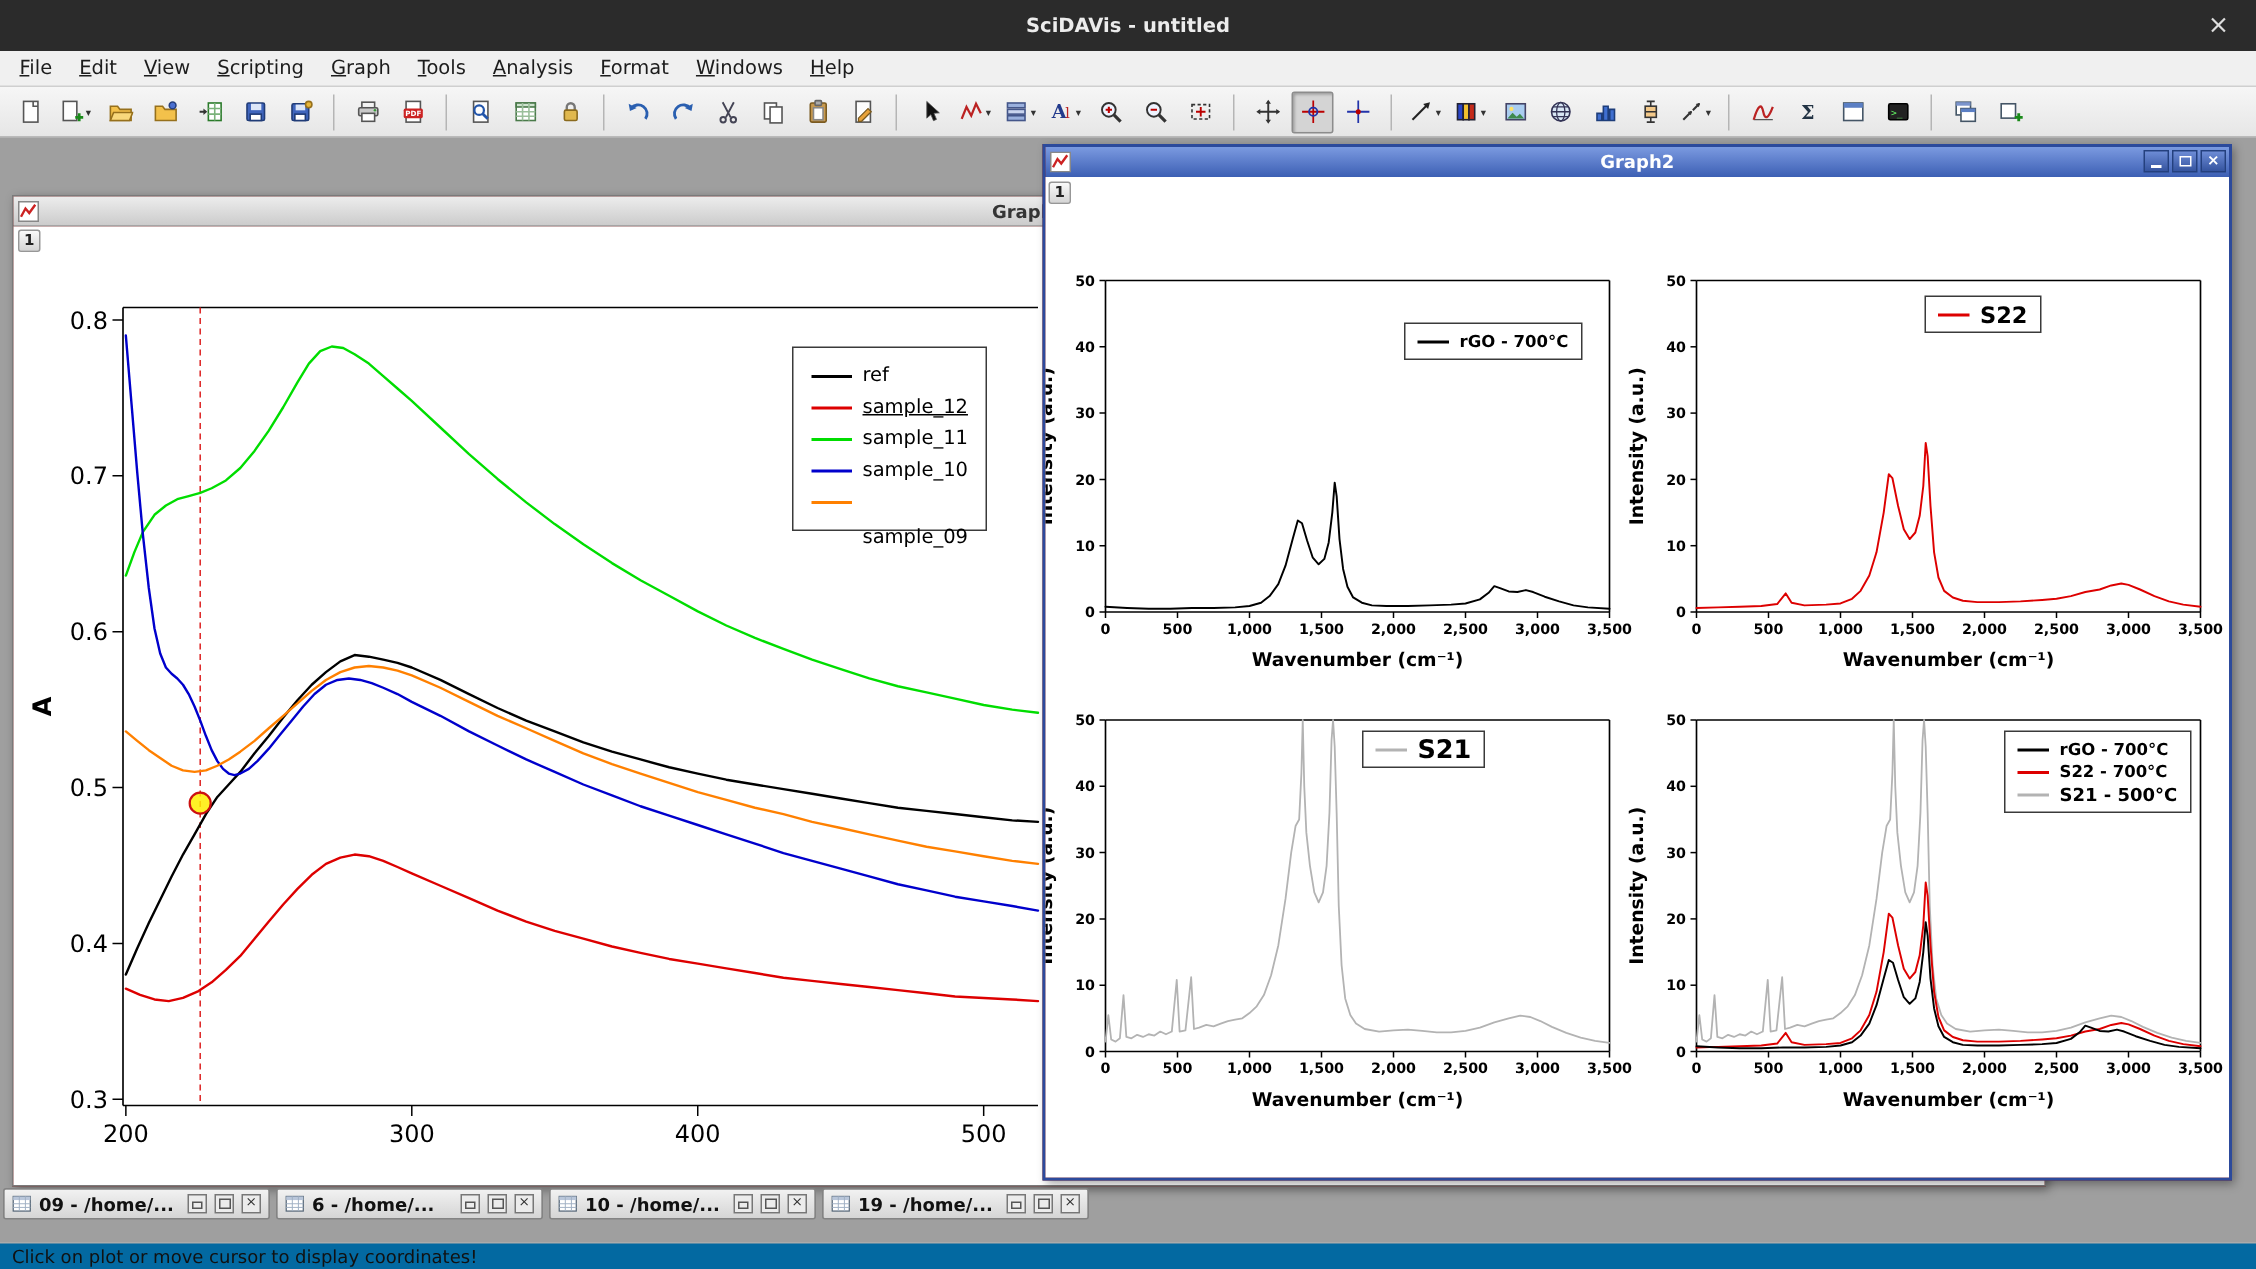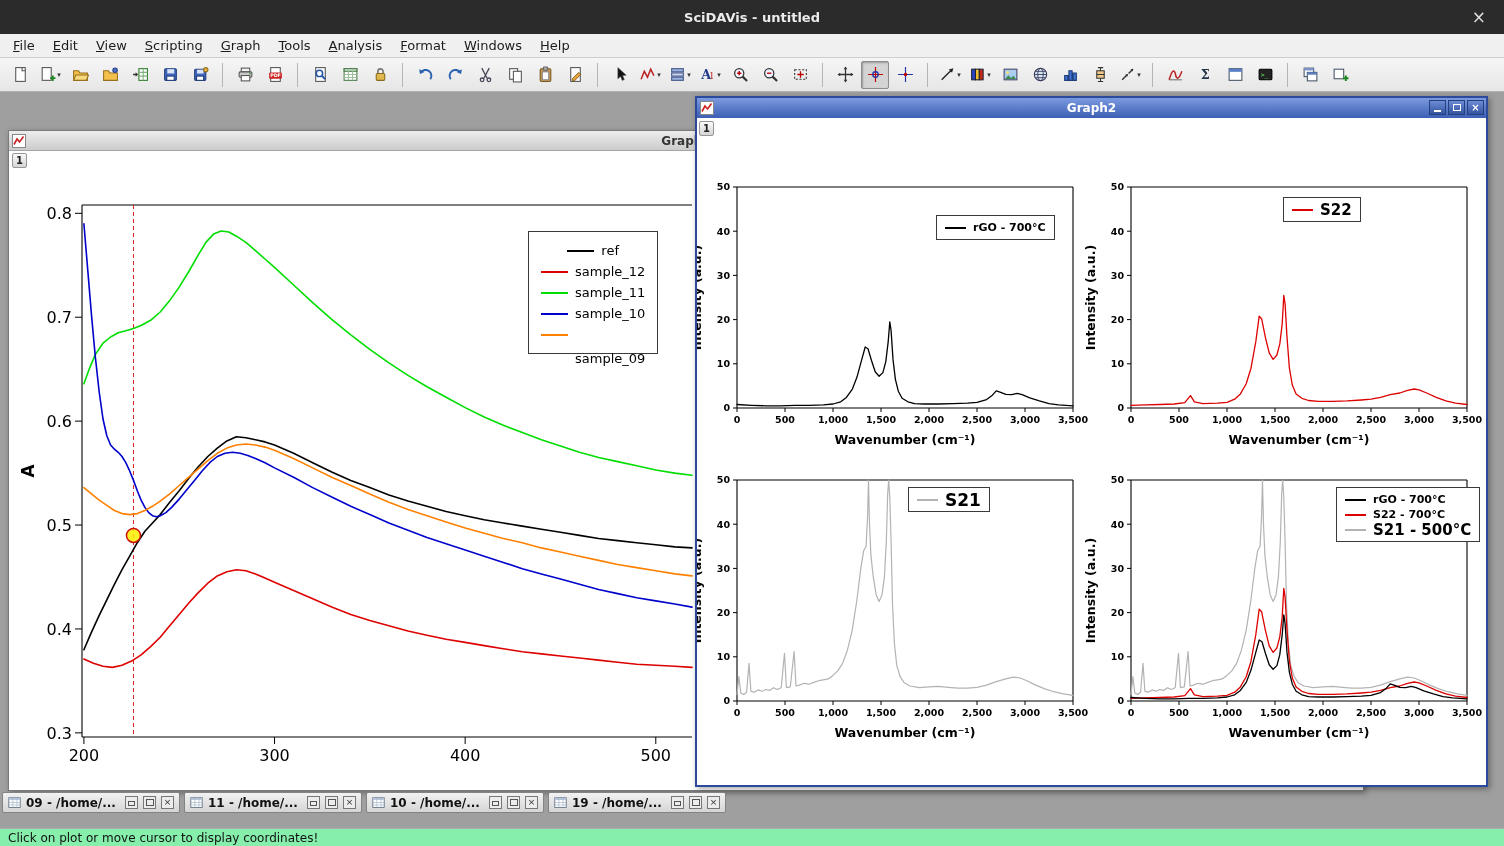--- a/index.html
+++ b/index.html
@@ -43,21 +43,21 @@
   .leg-line{display:inline-block;height:2px;flex:0 0 auto}
   .leg-text{color:#000}
 
   .taskbar{position:absolute;left:0;top:792px;width:1504px;height:22px;display:flex;gap:4px;padding-left:2px;z-index:5}
   .task-tab{width:178px;height:21px;display:flex;align-items:center;gap:5px;padding:0 5px;background:linear-gradient(#f2f2f2,#d5d5d5);border:1px solid #838383;border-radius:2px}
   .tab-label{font-size:12px;font-weight:bold;color:#111;flex:1;white-space:nowrap;overflow:hidden}
   .tab-ctl{width:13px;height:13px;border:1px solid #777;background:#ececec;display:flex;align-items:center;justify-content:center;font-size:9px;line-height:1;color:#333;flex:0 0 13px}
   .t-restore{width:7px;height:5px;border:1px solid #555;margin-top:2px}
   .t-max{width:8px;height:7px;border:1px solid #555}
 
-  .statusbar{position:absolute;left:0;top:828px;width:1504px;height:18px;background:#86efac;border-top:1px solid #ababab;display:flex;align-items:center;padding-left:8px;font-size:12px;color:#111}
+  .statusbar{position:absolute;left:0;top:828px;width:1504px;height:18px;background:#0369a1;border-top:1px solid #ababab;display:flex;align-items:center;padding-left:8px;font-size:12px;color:#111}
 </style>
 </head>
 <body>
 
 <div class="titlebar">
   <span class="app-title">SciDAVis - untitled</span>
   <span class="app-close">×</span>
 </div>
 
 <div class="menubar">
@@ -479,25 +479,25 @@
               <line x1="51.46875" y1="0" x2="51.46875" y2="532" stroke="#dd2222" stroke-width="1" stroke-dasharray="4 3"></line>
               <polyline points="1.9,444.7 9.5,427.1 17.2,410.4 24.8,394.8 32.4,379.3 40.0,364.7 47.7,351.2 55.3,337.7 62.9,326.3 70.5,318.0 78.2,309.6 87.7,297.2 97.2,285.7 106.8,273.3 116.3,261.8 125.8,251.5 135.3,243.1 144.9,235.9 154.4,231.7 163.9,232.8 173.5,234.8 183.0,236.9 192.5,240.0 211.6,248.3 230.7,257.7 249.7,267.0 268.8,275.4 287.8,282.6 306.9,289.9 326.0,296.1 345.0,301.3 364.1,306.5 383.2,310.7 402.2,314.8 421.3,318.0 440.3,321.1 459.4,324.2 478.5,327.3 497.5,330.4 516.6,333.5 535.7,335.6 554.7,337.7 573.8,339.8 592.8,341.9 610.0,342.9" fill="none" stroke="#000000" stroke-width="1.6" stroke-linejoin="round" stroke-linecap="round"></polyline>
               <polyline points="1.9,454.1 11.4,458.2 21.0,461.3 30.5,462.4 40.0,460.3 49.6,456.1 59.1,449.9 68.6,441.6 78.2,432.3 87.7,420.8 97.2,409.4 106.8,398.0 116.3,387.6 125.8,378.2 135.3,370.9 144.9,366.8 154.4,364.7 163.9,365.8 173.5,368.9 183.0,373.0 192.5,377.2 211.6,385.5 230.7,393.8 249.7,402.1 268.8,409.4 287.8,415.6 306.9,420.8 326.0,426.0 345.0,430.2 364.1,434.3 383.2,437.4 402.2,440.6 421.3,443.7 440.3,446.8 459.4,448.9 478.5,451.0 497.5,453.0 516.6,455.1 535.7,457.2 554.7,459.3 573.8,460.3 592.8,461.3 610.0,462.4" fill="none" stroke="#dd0000" stroke-width="1.6" stroke-linejoin="round" stroke-linecap="round"></polyline>
               <polyline points="1.9,178.7 7.6,163.1 13.3,149.6 21.0,138.2 28.6,132.0 36.2,127.8 43.8,125.7 51.5,123.6 59.1,120.5 68.6,115.3 78.2,107.0 87.7,95.6 97.2,82.1 106.8,66.5 116.3,49.9 123.9,37.4 131.5,29.1 139.2,26.0 146.8,27.0 154.4,31.2 163.9,37.4 173.5,45.7 183.0,54.0 192.5,62.3 211.6,80.0 230.7,97.7 249.7,114.3 268.8,129.9 287.8,144.4 306.9,157.9 326.0,170.4 345.0,181.8 364.1,192.2 383.2,202.6 402.2,212.0 421.3,220.3 440.3,227.6 459.4,234.8 478.5,241.1 497.5,247.3 516.6,252.5 535.7,256.6 554.7,260.8 573.8,265.0 592.8,268.1 610.0,270.2" fill="none" stroke="#00dd00" stroke-width="1.6" stroke-linejoin="round" stroke-linecap="round"></polyline>
               <polyline points="1.9,18.7 5.7,64.4 9.5,110.1 13.3,151.7 17.2,187.0 21.0,214.0 24.8,230.7 28.6,240.0 32.4,244.2 36.2,247.3 40.0,251.5 43.8,257.7 47.7,266.0 51.5,275.4 55.3,285.7 59.1,295.1 62.9,302.4 66.7,307.6 70.5,310.7 74.3,311.7 78.2,310.7 83.9,307.6 89.6,302.4 97.2,294.1 104.8,284.7 112.5,275.4 120.1,266.0 127.7,257.7 135.3,251.5 143.0,248.3 150.6,247.3 158.2,248.3 165.8,250.4 173.5,253.5 183.0,257.7 192.5,262.9 211.6,272.2 230.7,282.6 249.7,292.0 268.8,301.3 287.8,309.6 306.9,318.0 326.0,325.2 345.0,332.5 364.1,338.7 383.2,345.0 402.2,351.2 421.3,357.4 440.3,363.7 459.4,368.9 478.5,374.1 497.5,379.3 516.6,384.5 535.7,388.6 554.7,392.8 573.8,395.9 592.8,399.0 610.0,402.1" fill="none" stroke="#0000cc" stroke-width="1.6" stroke-linejoin="round" stroke-linecap="round"></polyline>
               <polyline points="1.9,282.6 9.5,288.9 17.2,295.1 24.8,300.3 32.4,305.5 40.0,308.6 47.7,309.6 55.3,308.6 62.9,305.5 70.5,301.3 78.2,296.1 87.7,288.9 97.2,280.5 106.8,272.2 116.3,263.9 125.8,255.6 135.3,248.3 144.9,243.1 154.4,240.0 163.9,239.0 173.5,240.0 183.0,242.1 192.5,245.2 211.6,253.5 230.7,262.9 249.7,272.2 268.8,280.5 287.8,288.9 306.9,297.2 326.0,304.4 345.0,310.7 364.1,316.9 383.2,323.1 402.2,328.3 421.3,333.5 440.3,337.7 459.4,342.9 478.5,347.0 497.5,351.2 516.6,355.4 535.7,359.5 554.7,362.6 573.8,365.8 592.8,368.9 610.0,370.9" fill="none" stroke="#ff8000" stroke-width="1.6" stroke-linejoin="round" stroke-linecap="round"></polyline>
               <circle cx="51.46875" cy="330.42187500000006" r="7" fill="#ffee00" fill-opacity="0.85" stroke="#cc1111" stroke-width="1.5"></circle>
             </g>
           </svg>
           <div class="legend" style="left: 446px; top: 26px; padding: 8px 12px;">
-            <div class="leg-row" style="height: 21px; justify-content: center;">
+            <div class="leg-row" style="height: 21px;">
               <span class="leg-line" style="width: 27px; background: rgb(0, 0, 0);"></span>
               <span class="leg-text" style="font-size: 13px; font-weight: normal;">ref</span>
             </div>
-            <div class="leg-row" style="height: 21px;">
+            <div class="leg-row" style="height: 21px; text-decoration: underline;">
               <span class="leg-line" style="width: 27px; background: rgb(221, 0, 0);"></span>
               <span class="leg-text" style="font-size: 13px; font-weight: normal;">sample_12</span>
             </div>
             <div class="leg-row" style="height: 21px;">
               <span class="leg-line" style="width: 27px; background: rgb(0, 221, 0);"></span>
               <span class="leg-text" style="font-size: 13px; font-weight: normal;">sample_11</span>
             </div>
             <div class="leg-row" style="height: 21px;">
               <span class="leg-line" style="width: 27px; background: rgb(0, 0, 204);"></span>
               <span class="leg-text" style="font-size: 13px; font-weight: normal;">sample_10</span>
@@ -719,21 +719,21 @@
             <div class="leg-row" style="height: 15px;">
               <span class="leg-line" style="width: 21px; background: rgb(0, 0, 0);"></span>
               <span class="leg-text" style="font-size: 11px; font-weight: bold;">rGO - 700°C</span>
             </div>
             <div class="leg-row" style="height: 15px;">
               <span class="leg-line" style="width: 21px; background: rgb(221, 0, 0);"></span>
               <span class="leg-text" style="font-size: 11px; font-weight: bold;">S22 - 700°C</span>
             </div>
             <div class="leg-row" style="height: 15px;">
               <span class="leg-line" style="width: 21px; background: rgb(179, 179, 179);"></span>
-              <span class="leg-text" style="font-size: 15px; font-weight: bold; text-align: right;">S21 - 500°C</span>
+              <span class="leg-text" style="font-size: 12px; font-weight: bold; text-align: right;">S21 - 500°C</span>
             </div>
           </div>
         </div>
     </div>
   </div>
 
 </div>
 
 <div class="taskbar">
     <div class="task-tab">
@@ -754,21 +754,21 @@
       <span class="tab-ctl">×</span>
     </div>
     <div class="task-tab">
       <span style="display: flex;">
         <svg width="13" height="13" viewBox="0 0 16 16">
           <rect x="1" y="2" width="14" height="12" fill="#fff" stroke="#567"></rect>
           <rect x="1" y="2" width="14" height="3" fill="#b9c6da"></rect>
           <path d="M1 8h14M1 11h14M6 2v12M11 2v12" stroke="#9fb0c4" stroke-width="0.8"></path>
         </svg>
       </span>
-      <span class="tab-label">11 - /home/...</span>
+      <span class="tab-label">6 - /home/...</span>
       <span class="tab-ctl">
         <span class="t-restore"></span>
       </span>
       <span class="tab-ctl">
         <span class="t-max"></span>
       </span>
       <span class="tab-ctl">×</span>
     </div>
     <div class="task-tab">
       <span style="display: flex;">

